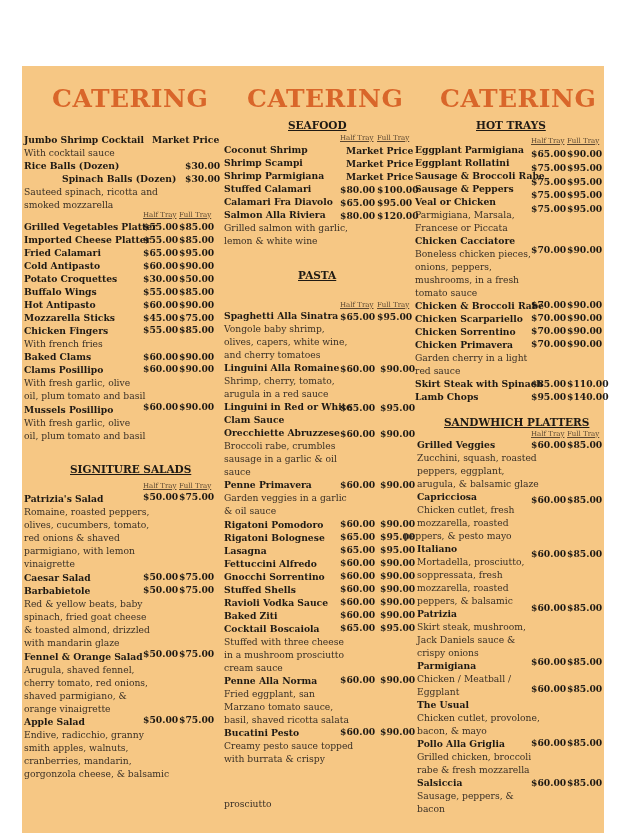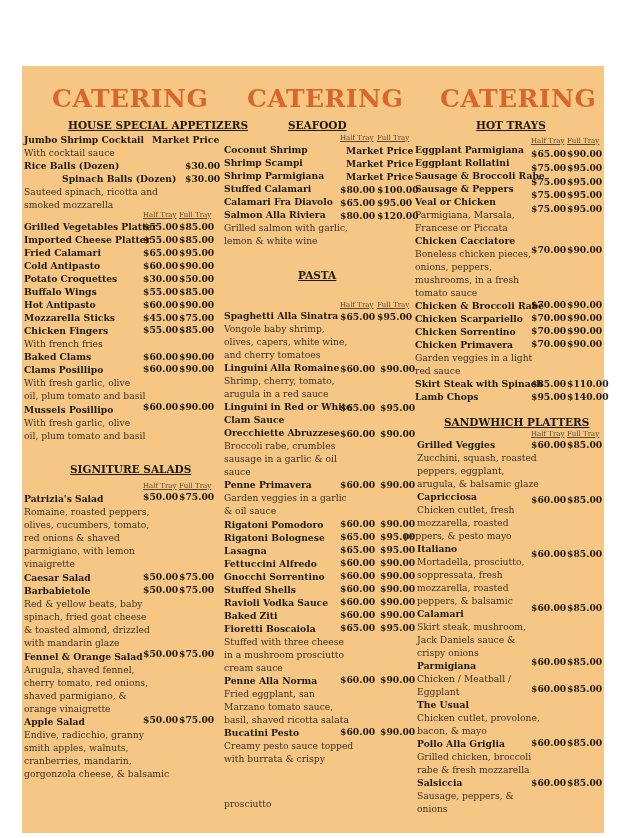--- a/index.html
+++ b/index.html
@@ -12,21 +12,20 @@
   .name { font-weight:bold; font-size:9.2px; }
   .desc { font-size:9.2px; color:#3a3026; }
   .price { position:absolute; font-weight:bold; font-size:9.2px; white-space:nowrap; line-height:13px; }
 </style>
 </head>
 <body>
 
 <div class="panel">
 
   <div class="title" style="left:30px;top:18px;">CATERING</div>
-  <div class="sec" style="left:46px;top:53px;">HOUSE SPECIAL APPETIZERS</div>
 
   <div class="row name" style="left:2px;top:67px;">Jumbo Shrimp Cocktail</div>
   <div class="price" style="left:130px;top:67px;">Market Price</div>
   <div class="row desc" style="left:2px;top:80px;">With cocktail sauce</div>
   <div class="row name" style="left:2px;top:93px;">Rice Balls (Dozen)</div>
   <div class="price" style="left:163px;top:93px;">$30.00</div>
   <div class="row name" style="left:2px;top:106px;margin-left:38px;">Spinach Balls (Dozen)</div>
   <div class="price" style="left:163px;top:106px;">$30.00</div>
   <div class="row desc" style="left:2px;top:119px;">Sauteed spinach, ricotta and</div>
   <div class="row desc" style="left:2px;top:132px;">smoked mozzarella</div>
@@ -211,21 +210,21 @@
     <div class="row name" style="left:202px;top:517px;">Stuffed Shells</div>
     <div class="price" style="left:318px;top:516px;">$60.00</div>
     <div class="price" style="left:358px;top:516px;">$90.00</div>
     <div class="row name" style="left:202px;top:530px;">Ravioli Vodka Sauce</div>
     <div class="price" style="left:318px;top:529px;">$60.00</div>
     <div class="price" style="left:358px;top:529px;">$90.00</div>
     <div class="row name" style="left:202px;top:543px;">Baked Ziti</div>
     <div class="price" style="left:318px;top:542px;">$60.00</div>
     <div class="price" style="left:358px;top:542px;">$90.00</div>
 
-    <div class="row name" style="left:202px;top:556px;">Fioretti Boscaiola</div>
+    <div class="row name" style="left:202px;top:556px;">Cocktail Boscaiola</div>
     <div class="price" style="left:318px;top:555px;">$65.00</div>
     <div class="price" style="left:358px;top:555px;">$95.00</div>
     <div class="row desc" style="left:202px;top:569px;">Stuffed with three cheese</div>
     <div class="row desc" style="left:202px;top:582px;">in a mushroom prosciutto</div>
     <div class="row desc" style="left:202px;top:595px;">cream sauce</div>
 
     <div class="row name" style="left:202px;top:608px;">Penne Alla Norma</div>
     <div class="price" style="left:318px;top:607px;">$60.00</div>
     <div class="price" style="left:358px;top:607px;">$90.00</div>
     <div class="row desc" style="left:202px;top:621px;">Fried eggplant, san</div>
@@ -277,21 +276,21 @@
     <div class="price" style="left:545px;top:232px;">$90.00</div>
     <div class="row name" style="left:393px;top:246px;">Chicken Scarpariello</div>
     <div class="price" style="left:509px;top:245px;">$70.00</div>
     <div class="price" style="left:545px;top:245px;">$90.00</div>
     <div class="row name" style="left:393px;top:259px;">Chicken Sorrentino</div>
     <div class="price" style="left:509px;top:258px;">$70.00</div>
     <div class="price" style="left:545px;top:258px;">$90.00</div>
     <div class="row name" style="left:393px;top:272px;">Chicken Primavera</div>
     <div class="price" style="left:509px;top:271px;">$70.00</div>
     <div class="price" style="left:545px;top:271px;">$90.00</div>
-    <div class="row desc" style="left:393px;top:285px;">Garden veggies in a light</div>
+    <div class="row desc" style="left:393px;top:285px;">Garden cherry in a light</div>
     <div class="row desc" style="left:393px;top:298px;">red sauce</div>
     <div class="row name" style="left:393px;top:311px;">Skirt Steak with Spinach</div>
     <div class="price" style="left:509px;top:311px;">$85.00</div>
     <div class="price" style="left:545px;top:311px;">$110.00</div>
     <div class="row name" style="left:393px;top:324px;">Lamb Chops</div>
     <div class="price" style="left:509px;top:324px;">$95.00</div>
     <div class="price" style="left:545px;top:324px;">$140.00</div>
   </div>
 
   <div class="sec" style="left:422px;top:350px;">SANDWHICH PLATTERS</div>
@@ -314,21 +313,21 @@
     <div class="row desc" style="left:382px;top:463px;">peppers, &amp; pesto mayo</div>
 
     <div class="row name" style="left:395px;top:476px;">Italiano</div>
     <div class="price" style="left:509px;top:481px;">$60.00</div>
     <div class="price" style="left:545px;top:481px;">$85.00</div>
     <div class="row desc" style="left:395px;top:489px;">Mortadella, prosciutto,</div>
     <div class="row desc" style="left:395px;top:502px;">soppressata, fresh</div>
     <div class="row desc" style="left:395px;top:515px;">mozzarella, roasted</div>
     <div class="row desc" style="left:395px;top:528px;">peppers, &amp; balsamic</div>
 
-    <div class="row name" style="left:395px;top:541px;">Calamari</div>
+    <div class="row name" style="left:395px;top:541px;">Patrizia</div>
     <div class="price" style="left:509px;top:535px;">$60.00</div>
     <div class="price" style="left:545px;top:535px;">$85.00</div>
     <div class="row desc" style="left:395px;top:554px;">Skirt steak, mushroom,</div>
     <div class="row desc" style="left:395px;top:567px;">Jack Daniels sauce &amp;</div>
     <div class="row desc" style="left:395px;top:580px;">crispy onions</div>
 
     <div class="row name" style="left:395px;top:593px;">Parmigiana</div>
     <div class="price" style="left:509px;top:589px;">$60.00</div>
     <div class="price" style="left:545px;top:589px;">$85.00</div>
     <div class="row desc" style="left:395px;top:606px;">Chicken / Meatball /</div>
@@ -343,15 +342,15 @@
     <div class="row name" style="left:395px;top:671px;">Pollo Alla Griglia</div>
     <div class="price" style="left:509px;top:670px;">$60.00</div>
     <div class="price" style="left:545px;top:670px;">$85.00</div>
     <div class="row desc" style="left:395px;top:684px;">Grilled chicken, broccoli</div>
     <div class="row desc" style="left:395px;top:697px;">rabe &amp; fresh mozzarella</div>
 
     <div class="row name" style="left:395px;top:710px;">Salsiccia</div>
     <div class="price" style="left:509px;top:710px;">$60.00</div>
     <div class="price" style="left:545px;top:710px;">$85.00</div>
     <div class="row desc" style="left:395px;top:723px;">Sausage, peppers, &amp;</div>
-    <div class="row desc" style="left:395px;top:736px;">onions</div>
+    <div class="row desc" style="left:395px;top:736px;">bacon</div>
   </div>
 </div>
 
 </body></html>

